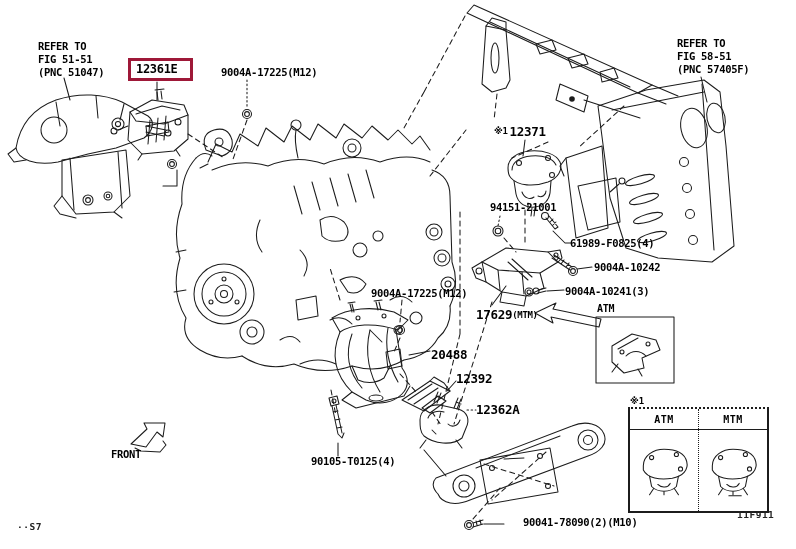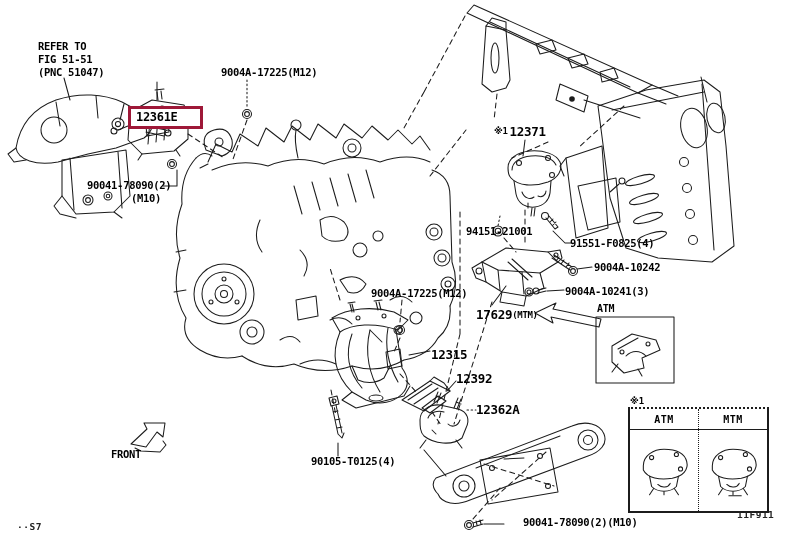--- a/index.html
+++ b/index.html
@@ -17,21 +17,21 @@
   .dot{stroke-dasharray:1.5 2.6;}
   .solidfill{fill:var(--line);stroke:none;}
   .lbl{position:absolute;font-size:10.5px;font-weight:600;letter-spacing:-0.3px;white-space:pre;line-height:13px;}
   .lbl-big{position:absolute;font-size:12.5px;font-weight:700;letter-spacing:-0.3px;white-space:pre;line-height:20px;}
   .note{position:absolute;font-size:10.5px;font-weight:600;letter-spacing:-0.3px;line-height:13px;white-space:pre;}
   .mark-sm{font-size:9px;font-weight:600;vertical-align:2px;margin-right:2px;}
   .suffix-sm{font-size:9px;font-weight:600;vertical-align:1px;}
   .indent2{display:block;margin-left:44px;}
   .hl-box{
     position:absolute;border:3px solid var(--highlight-border);background:#fff;
-    font-size:12px;font-weight:700;letter-spacing:-0.3px;padding:1px 22px 2px 5px;color:var(--text);margin-top:48px;
+    font-size:12px;font-weight:700;letter-spacing:-0.3px;padding:1px 12px 2px 5px;color:var(--text);
   }
   .variant-table{
     position:absolute;left:628px;top:407px;width:141px;height:106px;box-sizing:border-box;
     border:2px solid var(--line);border-top-style:dotted;display:flex;flex-direction:column;background:#fff;
   }
   .vt-head{display:flex;height:20px;border-bottom:1.6px solid var(--line);}
   .vt-head .vt-cell{flex:1;display:flex;align-items:center;justify-content:center;
     font-size:10px;font-weight:700;letter-spacing:0.5px;}
   .vt-body{display:flex;flex:1;}
   .vt-body .vt-cell{flex:1;display:flex;align-items:center;justify-content:center;}
@@ -300,40 +300,42 @@
   </svg>
 
   <div class="note" style="left:38px;top:40px;"><span>REFER TO</span>
 <span>FIG 51-51</span>
 <span>(PNC 51047)</span></div>
 
   <div class="hl-box" style="left:128px;top:58px;">12361E</div>
 
   <div class="lbl" style="left:221px;top:66px;">9004A-17225(M12)</div>
 
-  <div class="lbl" style="left:87px;top:179px;"><span>90041-78090(2)</span><span class="indent2">(M10)</span></div>
-
+
+  <div class="note" style="left:677px;top:37px;"><span>REFER TO</span>
+<span>FIG 58-51</span>
+<span>(PNC 57405F)</span></div>
 
   <div class="lbl-big" style="left:494px;top:121px;"><span class="mark-sm">※1</span><span>12371</span></div>
 
-  <div class="lbl" style="left:466px;top:201px;margin-top:24px;">94151-21001</div>
-
-  <div class="lbl" style="left:570px;top:237px;">91551-F0825(4)</div>
+  <div class="lbl" style="left:490px;top:201px;">94151-21001</div>
+
+  <div class="lbl" style="left:570px;top:237px;">61989-F0825(4)</div>
 
   <div class="lbl" style="left:594px;top:261px;">9004A-10242</div>
 
   <div class="lbl" style="left:565px;top:285px;">9004A-10241(3)</div>
 
   <div class="lbl-big" style="left:476px;top:305px;"><span>17629</span><span class="suffix-sm">(MTM)</span></div>
 
   <div class="lbl" style="left:597px;top:302px;font-size:10px;">ATM</div>
 
   <div class="lbl" style="left:371px;top:287px;">9004A-17225(M12)</div>
 
-  <div class="lbl-big" style="left:431px;top:345px;">12315</div>
+  <div class="lbl-big" style="left:431px;top:345px;">20488</div>
 
   <div class="lbl-big" style="left:456px;top:369px;">12392</div>
 
   <div class="lbl-big" style="left:476px;top:400px;">12362A</div>
 
 
   <div class="lbl" style="left:311px;top:455px;">90105-T0125(4)</div>
 
   <div class="lbl" style="left:506px;top:516px;margin-left:17px;">90041-78090(2)(M10)</div>
 

